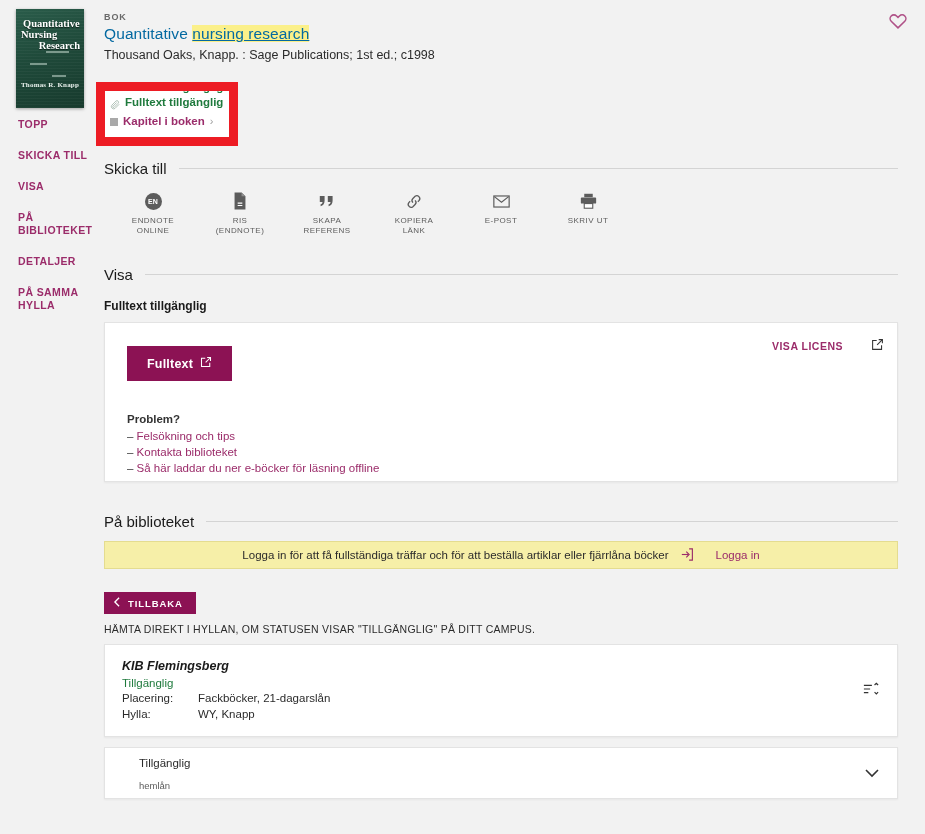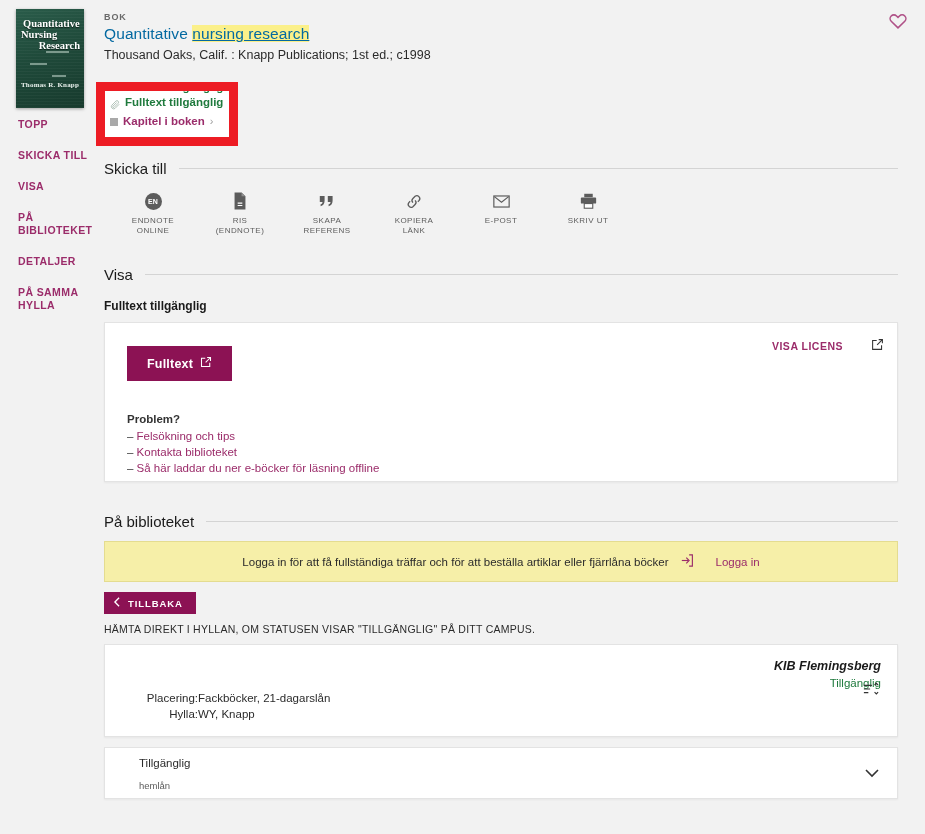--- a/index.html
+++ b/index.html
@@ -298,39 +298,39 @@
     color: #9b2c6a;
     text-decoration: none;
     cursor: pointer;
   }
 
   
   .login-banner {
     margin-top: 11px;
     background: #f6efa8;
     border: 1px solid #e4dc90;
-    height: 41px;
+    height: 28px;
     display: flex;
     align-items: center;
     justify-content: center;
     gap: 12px;
     font-size: 11.5px;
     color: #2b2b2b;
   }
   .login-link {
     display: flex;
     align-items: center;
     gap: 22px;
     color: #9b2c6a;
     font-size: 11.5px;
     cursor: pointer;
   }
 
   .btn-back {
-    margin-top: 10px;
+    margin-top: 23px;
     background: #8c1254;
     color: #fff;
     border: 0;
     height: 22px;
     padding: 0 13px 0 9px;
     font-size: 9.5px;
     letter-spacing: .9px;
     font-weight: 600;
     font-family: "Liberation Sans", sans-serif;
     display: inline-flex;
@@ -347,21 +347,20 @@
   }
 
   
   .hold-card {
     margin-top: 9px;
     background: #fff;
     border: 1px solid #e3e3e3;
     padding: 14px 16px 14px 17px;
     position: relative;
     box-shadow: 0 1px 2px rgba(0,0,0,.05);
-    text-align: right;
   }
   .hold-name {
     font-size: 12.5px;
     font-weight: 700;
     font-style: italic;
     color: #1a1a1a;
     margin-bottom: 4px;
   }
   .hold-status {
     font-size: 11.5px;
@@ -436,21 +435,21 @@
     <a class="sidenav-item">DETALJER</a>
     <a class="sidenav-item">PÅ SAMMA
 HYLLA</a>
   </nav>
 
   <div class="record">
     <div class="rec-type">BOK</div>
     <div class="rec-title">
       <span>Quantitative </span><span class="hl">nursing research</span>
     </div>
-    <div class="rec-line">Thousand Oaks, Calif. : Knapp Publications; 1st ed.; c1998</div>
+    <div class="rec-line">Thousand Oaks, Knapp. : Sage Publications; 1st ed.; c1998</div>
   </div>
 
   <div class="fav-icon">
     <svg width="22" height="22" viewBox="0 0 24 24" fill="none" stroke="#b05288" stroke-width="1.7">
       <path d="M12 19.5 4.6 12.3a4.1 4.1 0 1 1 5.8-5.8l1.6 1.6 1.6-1.6a4.1 4.1 0 1 1 5.8 5.8z"></path>
     </svg>
   </div>
 
   <div class="redbox">
     <div class="redbox-inner">

